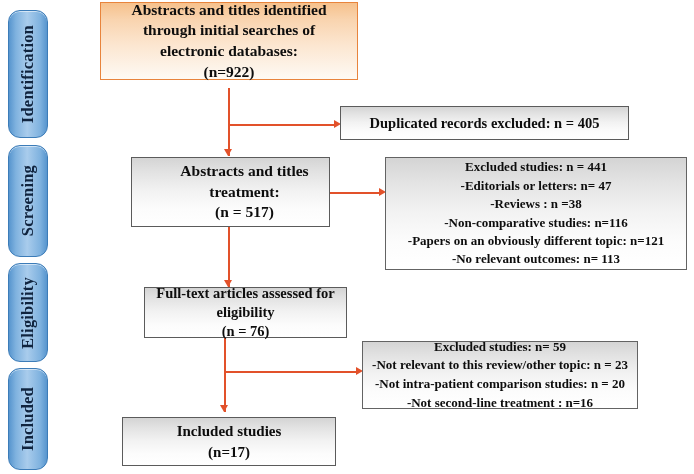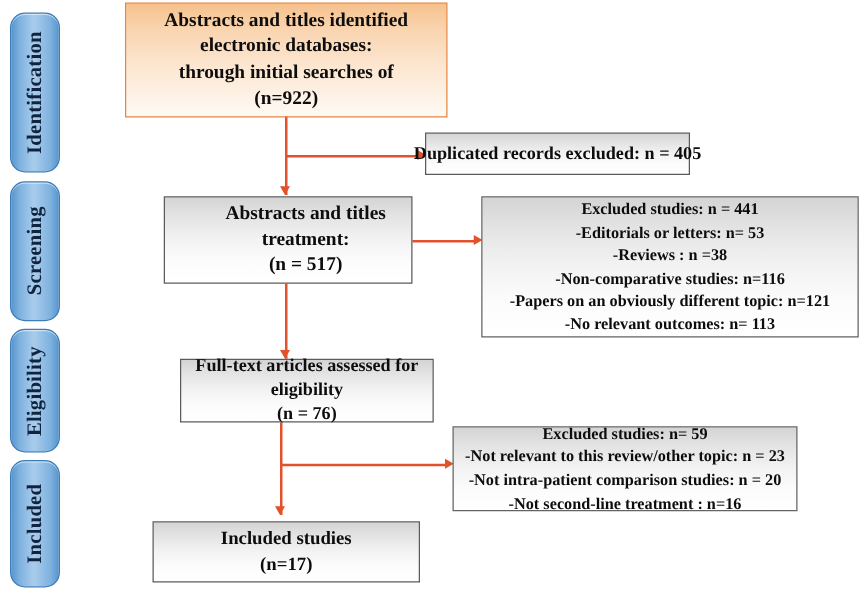--- a/index.html
+++ b/index.html
@@ -120,40 +120,40 @@
 
   <div class="hline" style="left:330px;top:192px;width:52px;"></div>
   <div class="arrow-right" style="left:379px;top:188px;"></div>
 
   <div class="vline" style="left:224px;top:338px;height:74px;"></div>
   <div class="arrow-down" style="left:220px;top:405px;"></div>
 
   <div class="hline" style="left:224px;top:371px;width:135px;"></div>
   <div class="arrow-right" style="left:356px;top:367px;"></div>
 
-  <div class="box box-orange" style="left:100px;top:2px;width:258px;height:92px;">
+  <div class="box box-orange" style="left:100px;top:2px;width:258px;height:78px;">
     <span class="ln">Abstracts and titles identified</span>
+    <span class="ln">through initial searches of</span>
     <span class="ln">electronic databases:</span>
-    <span class="ln">through initial searches of</span>
     <span class="ln">(n=922)</span>
   </div>
 
-  <div class="box box-grey" style="left:340px;top:106px;width:212px;height:34px;font-size:14.5px;justify-content:center;">
+  <div class="box box-grey" style="left:340px;top:106px;width:289px;height:34px;font-size:14.5px;justify-content:center;">
     <span class="ln">Duplicated records excluded: n = 405</span>
   </div>
 
   <div class="box box-grey" style="left:131px;top:157px;width:199px;height:70px;font-size:15.5px;line-height:1.35;padding-left:28px;">
     <span class="ln">Abstracts and titles</span>
     <span class="ln">treatment:</span>
     <span class="ln">(n = 517)</span>
   </div>
 
   <div class="box box-grey thinline" style="left:385px;top:157px;width:302px;height:113px;font-size:13px;line-height:1.42;">
     <span class="ln">Excluded studies: n = 441</span>
-    <span class="ln">-Editorials or letters: n= 53</span>
+    <span class="ln">-Editorials or letters: n= 47</span>
     <span class="ln">-Reviews : n =38</span>
     <span class="ln">-Non-comparative studies: n=116</span>
     <span class="ln">-Papers on an obviously different topic: n=121</span>
     <span class="ln">-No relevant outcomes: n= 113</span>
   </div>
 
   <div class="box box-grey" style="left:144px;top:287px;width:203px;height:51px;font-size:14.5px;line-height:1.32;">
     <span class="ln">Full-text articles assessed for</span>
     <span class="ln">eligibility</span>
     <span class="ln">(n = 76)</span>

